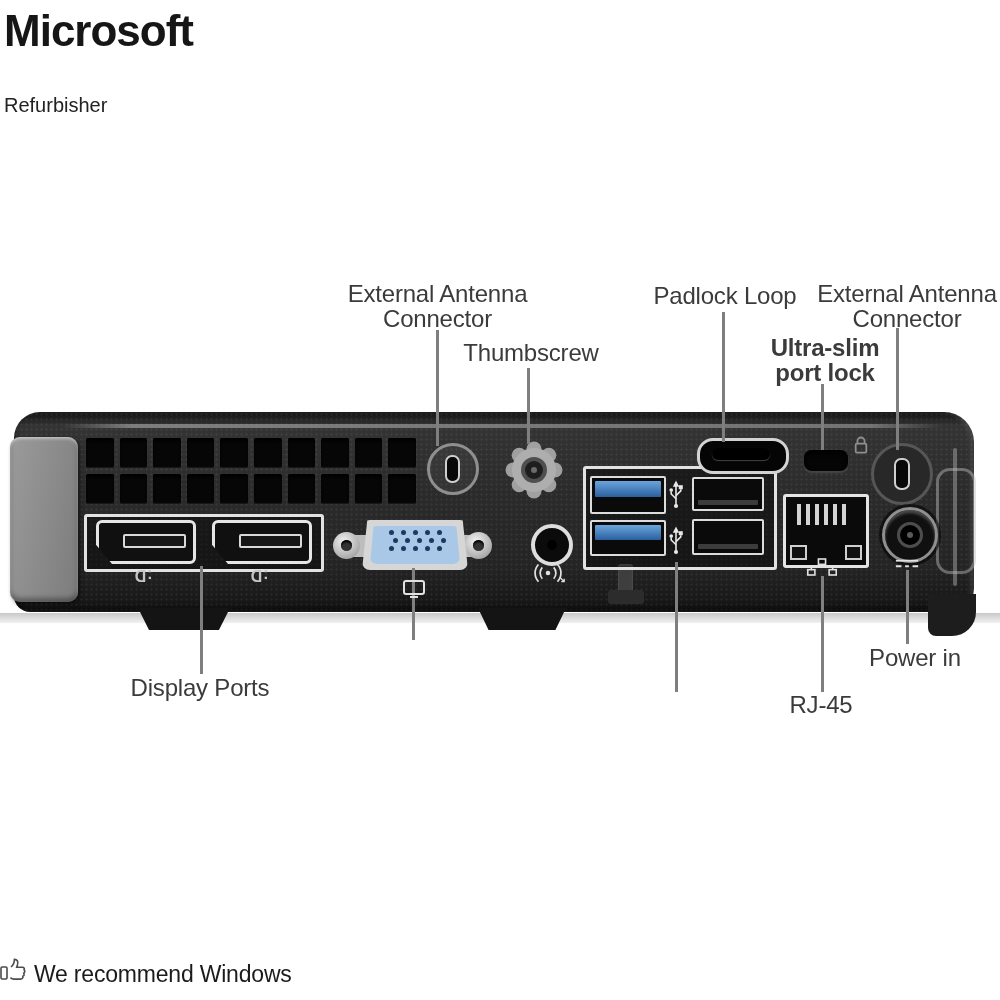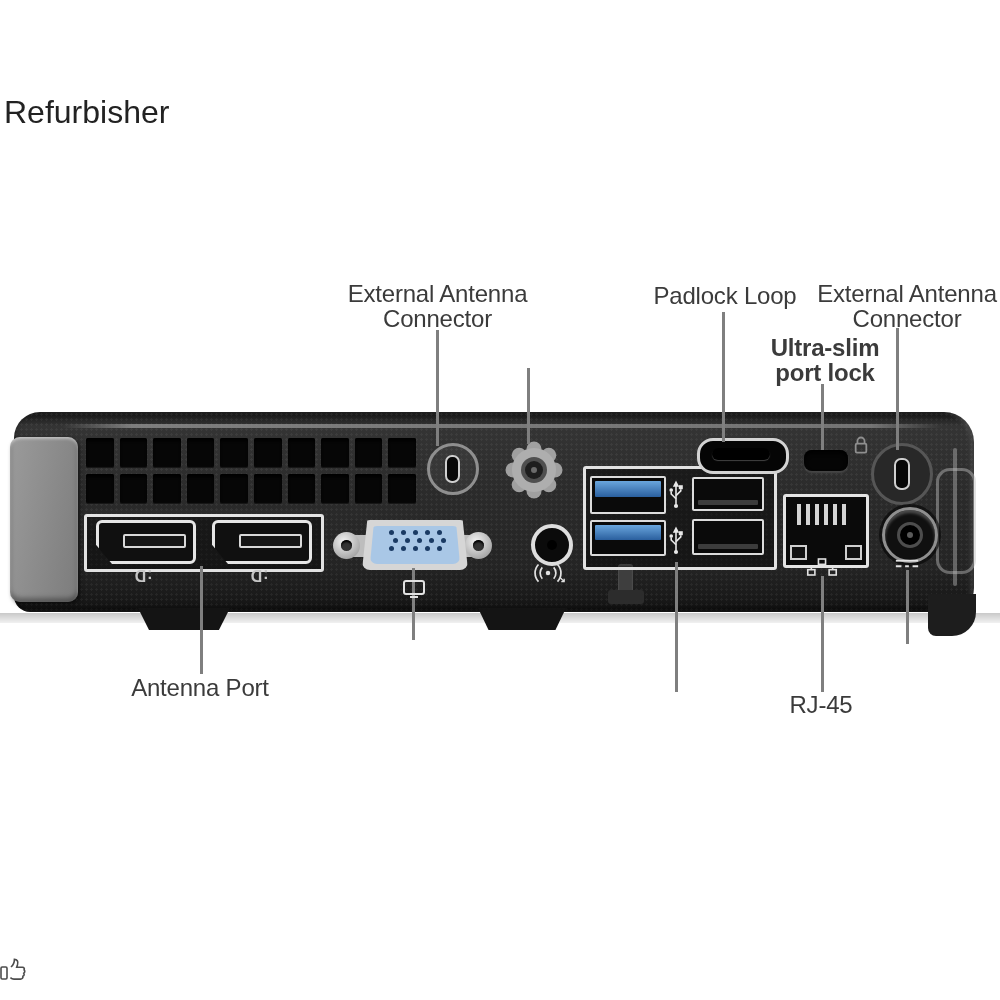--- a/index.html
+++ b/index.html
@@ -2,21 +2,21 @@
 <html><head>
 <meta charset="utf-8">
 <style>
   html,body{margin:0;padding:0;background:#fff;}
   #stage{position:relative;width:1000px;height:1000px;background:#ffffff;overflow:hidden;
          font-family:"Liberation Sans",sans-serif;}
 
   
   .brand-ms{position:absolute;left:4px;top:6px;font-size:44px;font-weight:bold;color:#161616;letter-spacing:-1px;}
   .brand-auth{position:absolute;left:5px;top:54px;font-size:30px;font-weight:400;color:#262626;letter-spacing:3px;}
-  .brand-ref{position:absolute;left:4px;top:94px;font-size:32px;color:#222;}
+  .brand-ref{position:absolute;left:4px;top:94px;font-size:20px;color:#222;}
 
   
   .lbl{position:absolute;font-size:24px;color:#3b3b3b;text-align:center;line-height:1.04;letter-spacing:-0.2px;z-index:6;}
   .lbl span{display:block;}
 
   
   .cline{position:absolute;width:3px;background:#7f7f7f;z-index:5;}
 
   
   .surface{position:absolute;left:0;top:613px;width:1000px;height:10px;
@@ -120,43 +120,50 @@
   .icon-abs{position:absolute;z-index:6;}
 
   
   .footer-text{position:absolute;left:34px;top:961px;font-size:23px;color:#1b1b1b;letter-spacing:-0.2px;}
 </style>
 </head>
 <body>
 
 <div id="stage">
 
+  <div class="brand-ms">Microsoft</div>
   <div class="brand-ref">Refurbisher</div>
 
   <div class="lbl" style="left:330px;top:282px;width:215px;">
     <span>External Antenna</span>
     <span>Connector</span>
   </div>
+  <div class="lbl" style="left:431px;top:341px;width:200px;">
+    <span>Thumbscrew</span>
+  </div>
   <div class="lbl" style="left:625px;top:284px;width:200px;">
     <span>Padlock Loop</span>
   </div>
   <div class="lbl" style="left:725px;top:336px;width:200px;font-weight:bold;">
     <span>Ultra-slim</span>
     <span>port lock</span>
   </div>
   <div class="lbl" style="left:807px;top:282px;width:200px;">
     <span>External Antenna</span>
     <span>Connector</span>
   </div>
 
   <div class="lbl" style="left:110px;top:676px;width:180px;">
-    <span>Antenna Port</span>
+    <span>Display Ports</span>
   </div>
   <div class="lbl" style="left:735px;top:693px;width:172px;">
     <span>RJ-45</span>
+  </div>
+  <div class="lbl" style="left:830px;top:646px;width:170px;">
+    <span>Power in</span>
   </div>
 
   <div class="cline" style="left:436px;top:330px;height:116px;"></div>
   <div class="cline" style="left:527px;top:368px;height:76px;"></div>
   <div class="cline" style="left:722px;top:312px;height:130px;"></div>
   <div class="cline" style="left:821px;top:384px;height:66px;"></div>
   <div class="cline" style="left:896px;top:328px;height:122px;"></div>
   <div class="cline" style="left:200px;top:566px;height:108px;"></div>
   <div class="cline" style="left:412px;top:568px;height:72px;"></div>
   <div class="cline" style="left:675px;top:562px;height:130px;"></div>
@@ -343,14 +350,15 @@
   </div>
   <svg class="icon-abs" style="left:893px;top:557px;" width="28" height="13" viewBox="0 0 30 14" stroke="#e2e2e2" stroke-width="2" fill="none">
     <path d="M3 4 H27"></path>
       <path d="M3 10 H9 M13 10 H17 M21 10 H27"></path>
   </svg>
 
   <svg class="icon-abs" style="left:-2px;top:956px;" width="32" height="28" viewBox="0 0 32 28" fill="none" stroke="#4c4c4c" stroke-width="1.6">
     <path d="M13 11 c2.2-2 3.4-4.5 3.4-7.6 c2.6 0 4.2 1.8 3.1 5.4 l-0.8 2.4 h5.8 c1.6 0 2.2 1.4 1.6 2.7 c1 1 0.8 2.6 -0.3 3.3 c0.7 1.1 0.3 2.6 -0.9 3.1 c0.3 1.6 -0.8 2.8 -2.4 2.8 h-6.6 c-1.5 0 -2.6 -0.6 -3.5 -1.4"></path>
     <rect x="3" y="11" width="6" height="12" rx="1.2"></rect>
   </svg>
+  <div class="footer-text">We recommend Windows</div>
 
 </div>
 
 </body></html>

